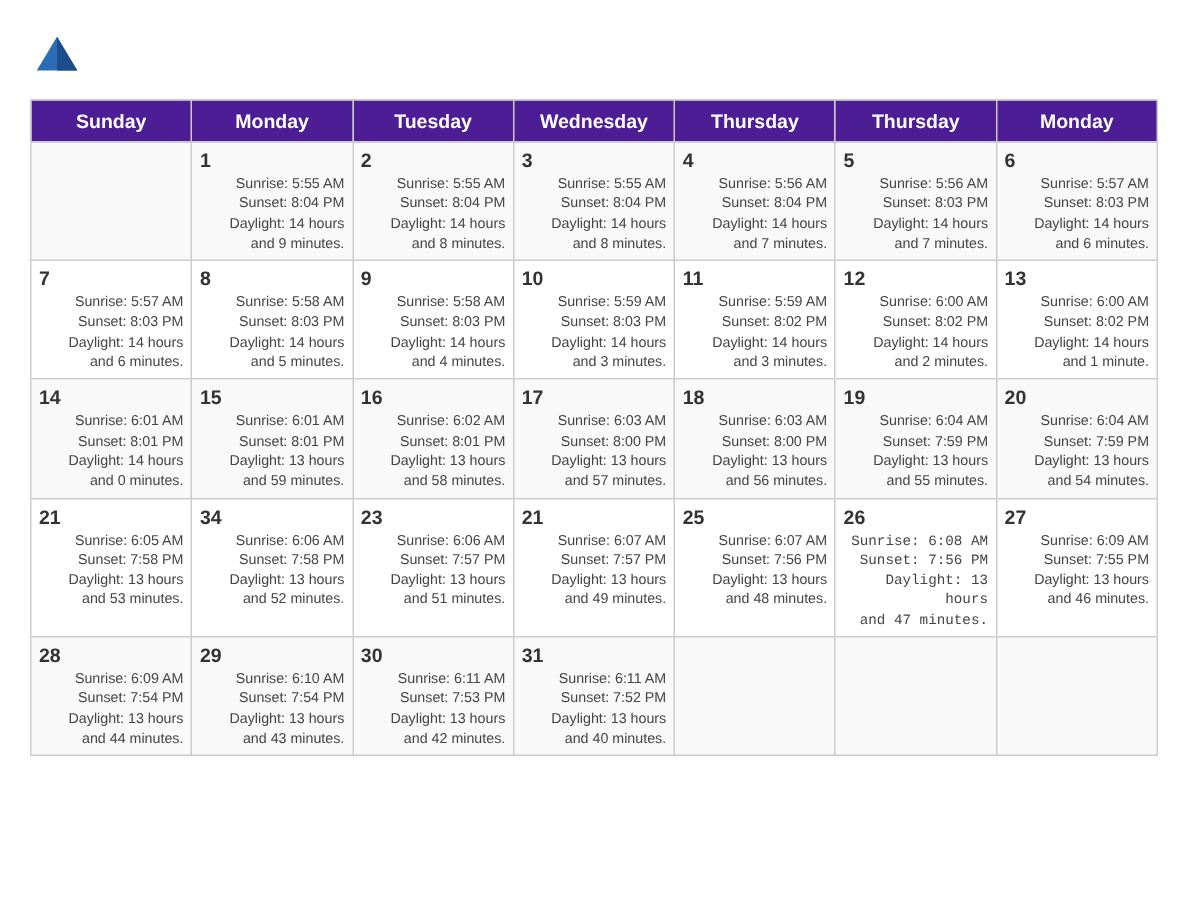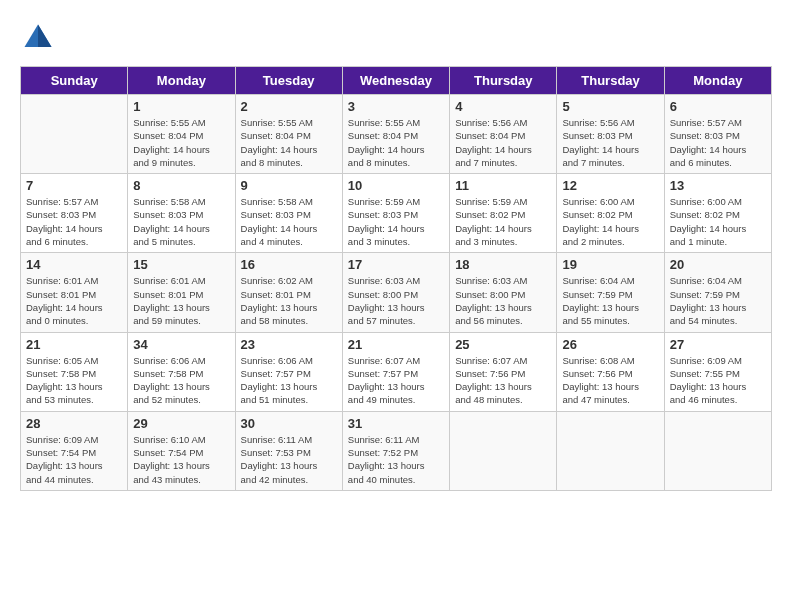--- a/index.html
+++ b/index.html
@@ -64,20 +64,21 @@
       font-size: 13px;
       font-weight: bold;
       color: #333;
       display: block;
       margin-bottom: 2px;
     }
     .day-info {
       font-size: 9.5px;
       color: #444;
       line-height: 1.4;
+      text-align: right;
     }
     tbody tr:nth-child(odd) td { background-color: #f9f9f9; }
     tbody tr:nth-child(even) td { background-color: #fff; }
     .empty { background-color: #f9f9f9 !important; }
   </style>
 </head>
 <body>
 
 <div class="header">
   <div class="logo">
@@ -286,21 +287,21 @@
         </td>
         <td>
           <span class="day-number">25</span>
           <div class="day-info" style="white-space: pre-line;">Sunrise: 6:07 AM
 Sunset: 7:56 PM
 Daylight: 13 hours
 and 48 minutes.</div>
         </td>
         <td>
           <span class="day-number">26</span>
-          <div class="day-info" style="white-space: pre-line;">Sunrise: 6:08 AM
+          <div class="day-info" style="white-space: pre-line; font-family: Liberation Mono, monospace;">Sunrise: 6:08 AM
 Sunset: 7:56 PM
 Daylight: 13 hours
 and 47 minutes.</div>
         </td>
         <td>
           <span class="day-number">27</span>
           <div class="day-info" style="white-space: pre-line;">Sunrise: 6:09 AM
 Sunset: 7:55 PM
 Daylight: 13 hours
 and 46 minutes.</div>

